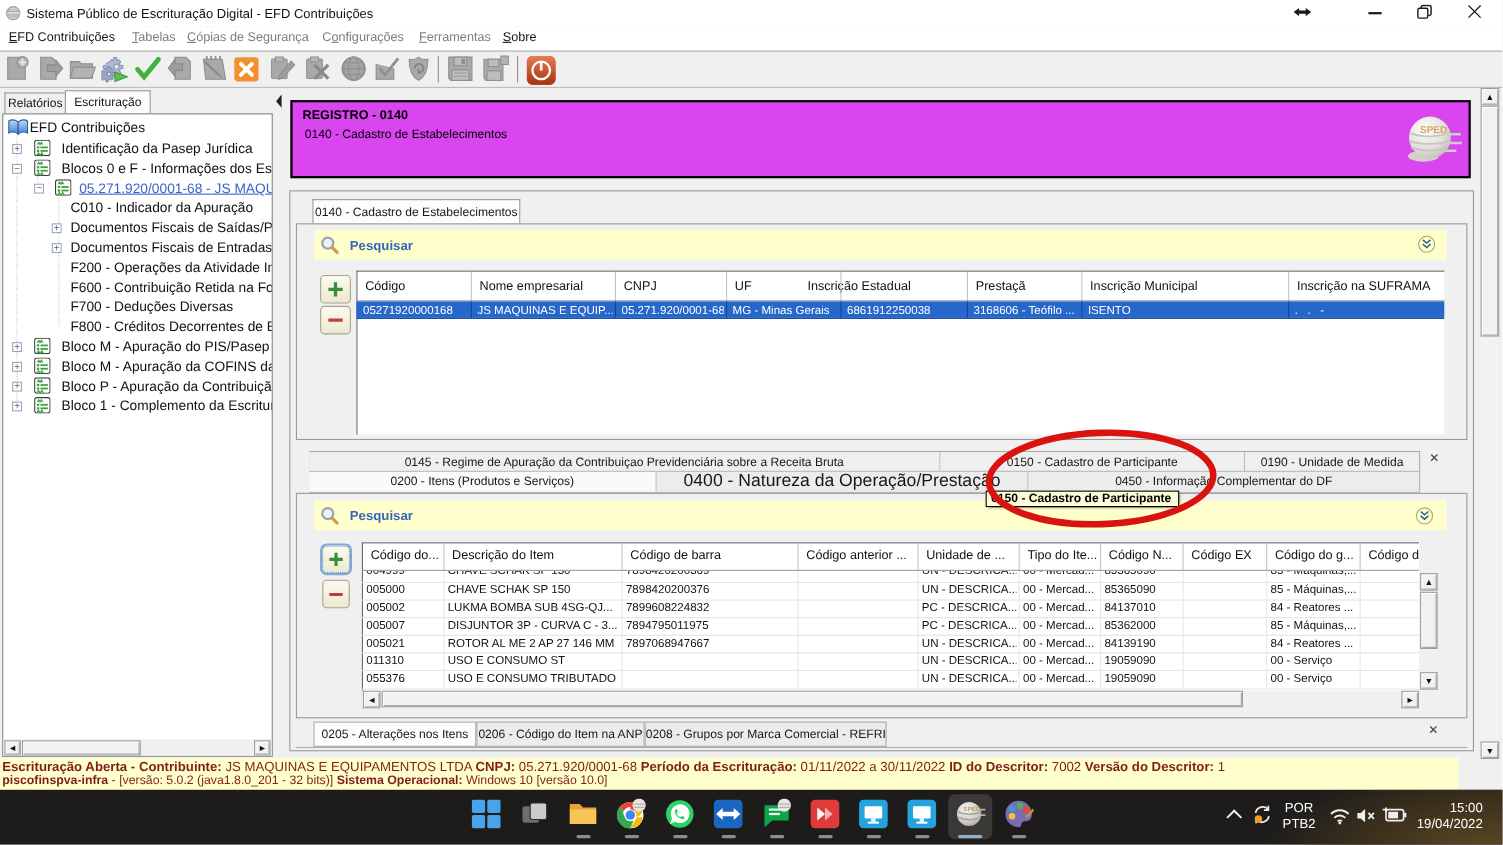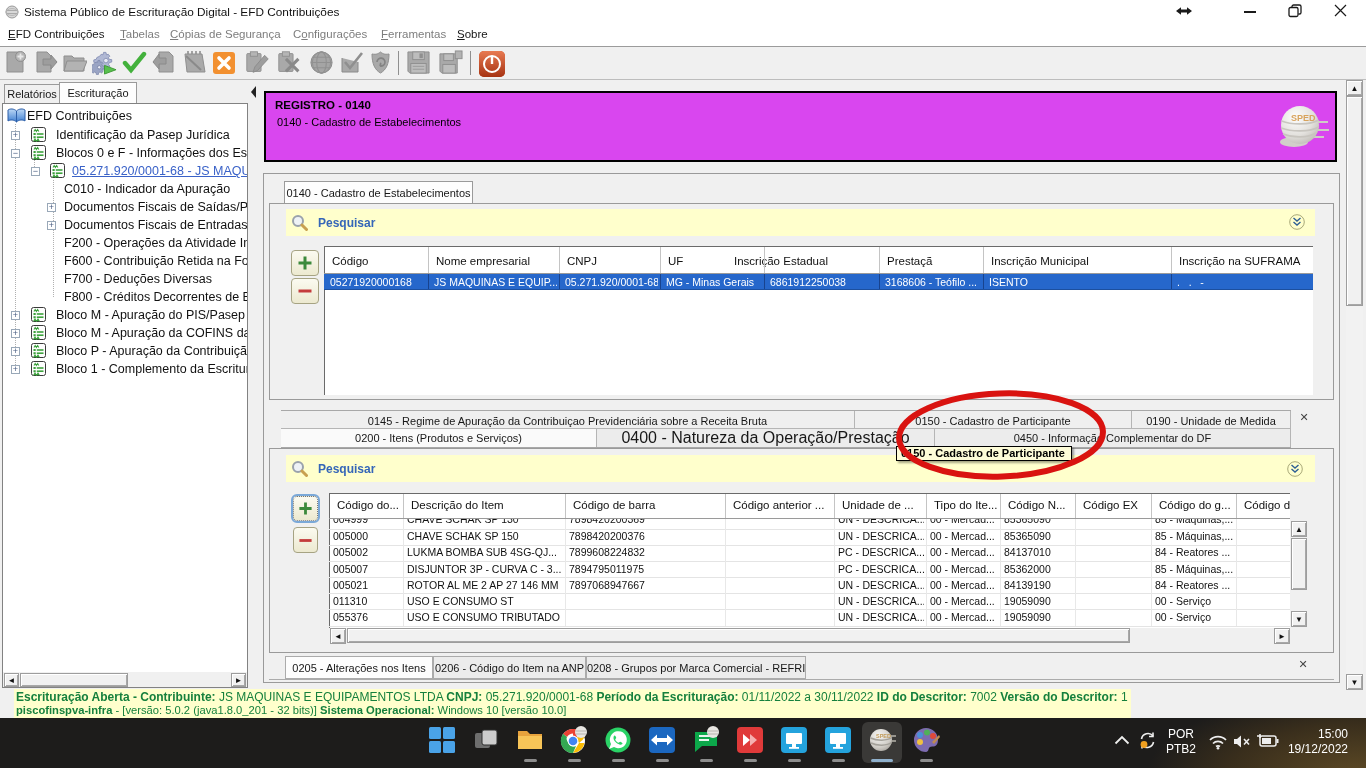--- a/index.html
+++ b/index.html
@@ -33,21 +33,21 @@
 
 #regbox { left:264px; top:91px; width:1073px; height:71px; background:#d946ef; border:2px solid #000; }
 #outpan { left:263px; top:173px; width:1077px; height:510px; border:1px solid #9a9a9a; background:#f0f0f0; }
 .ybar { position:absolute; background:#ffffcc; }
 .pesq { position:absolute; font-size:12px; font-weight:bold; color:#3566b8; }
 .pmbtn { position:absolute; width:28px; height:26px; background:linear-gradient(#fbfaf0,#ece9d0); border:1px solid #a6a383; border-radius:4px; text-align:center; }
 .hcell { position:absolute; font-size:11.5px; color:#111; white-space:nowrap; overflow:hidden; }
 .vline { position:absolute; width:1px; background:#c4c4c4; }
 .cell { position:absolute; font-size:10.5px; color:#111; white-space:nowrap; overflow:hidden; }
 
-#status { left:0; top:689px; width:1117px; height:29px; background:#ffffcc; font-size:12px; color:#15803d;margin-left:14px; }
+#status { left:0; top:689px; width:1326px; height:29px; background:#ffffcc; font-size:12px; color:#7f1d1d; }
 #taskbar { left:0; top:718px; width:1366px; height:50px;
   background:radial-gradient(ellipse 300px 120px at 1362px 118%, #5e4a25 0%, #392e1c 45%, rgba(28,27,26,0) 72%), #1d1c1b; }
 .tki { position:absolute; top:726px; width:28px; height:28px; }
 .tkd { position:absolute; top:759px; width:13px; height:3px; border-radius:2px; background:#8d8d8d; }
 .trayt { position:absolute; color:#fff; font-size:12px; }
 </style>
 </head>
 <body>
 <div id="stage">
 
@@ -619,14 +619,14 @@
       <path d="M1 5 H4 L8 1.5 V13.5 L4 10 H1 Z" fill="#eee"></path>
       <path d="M11 5 L16 10.5 M16 5 L11 10.5" stroke="#eee" stroke-width="1.6"></path>
     </svg>
 <svg class="abs" style="left:1256px;top:733px" width="23" height="16" viewBox="0 0 23 16">
       <rect x="4" y="3" width="16" height="10" rx="2" fill="none" stroke="#eee" stroke-width="1.5"></rect>
       <rect x="20.5" y="6" width="2" height="4" fill="#eee"></rect>
       <rect x="6" y="5" width="9" height="6" fill="#eee"></rect>
       <path d="M4 1 V5 M1 3 H5" stroke="#eee" stroke-width="1.6"></path>
     </svg>
 <div class="trayt" style="left:1310px;top:727px;width:38px;text-align:right">15:00</div>
-<div class="trayt" style="left:1284px;top:742px;width:64px;text-align:right">19/12/2022</div>
+<div class="trayt" style="left:1284px;top:742px;width:64px;text-align:right">19/04/2022</div>
 </div>
 
 </body></html>

